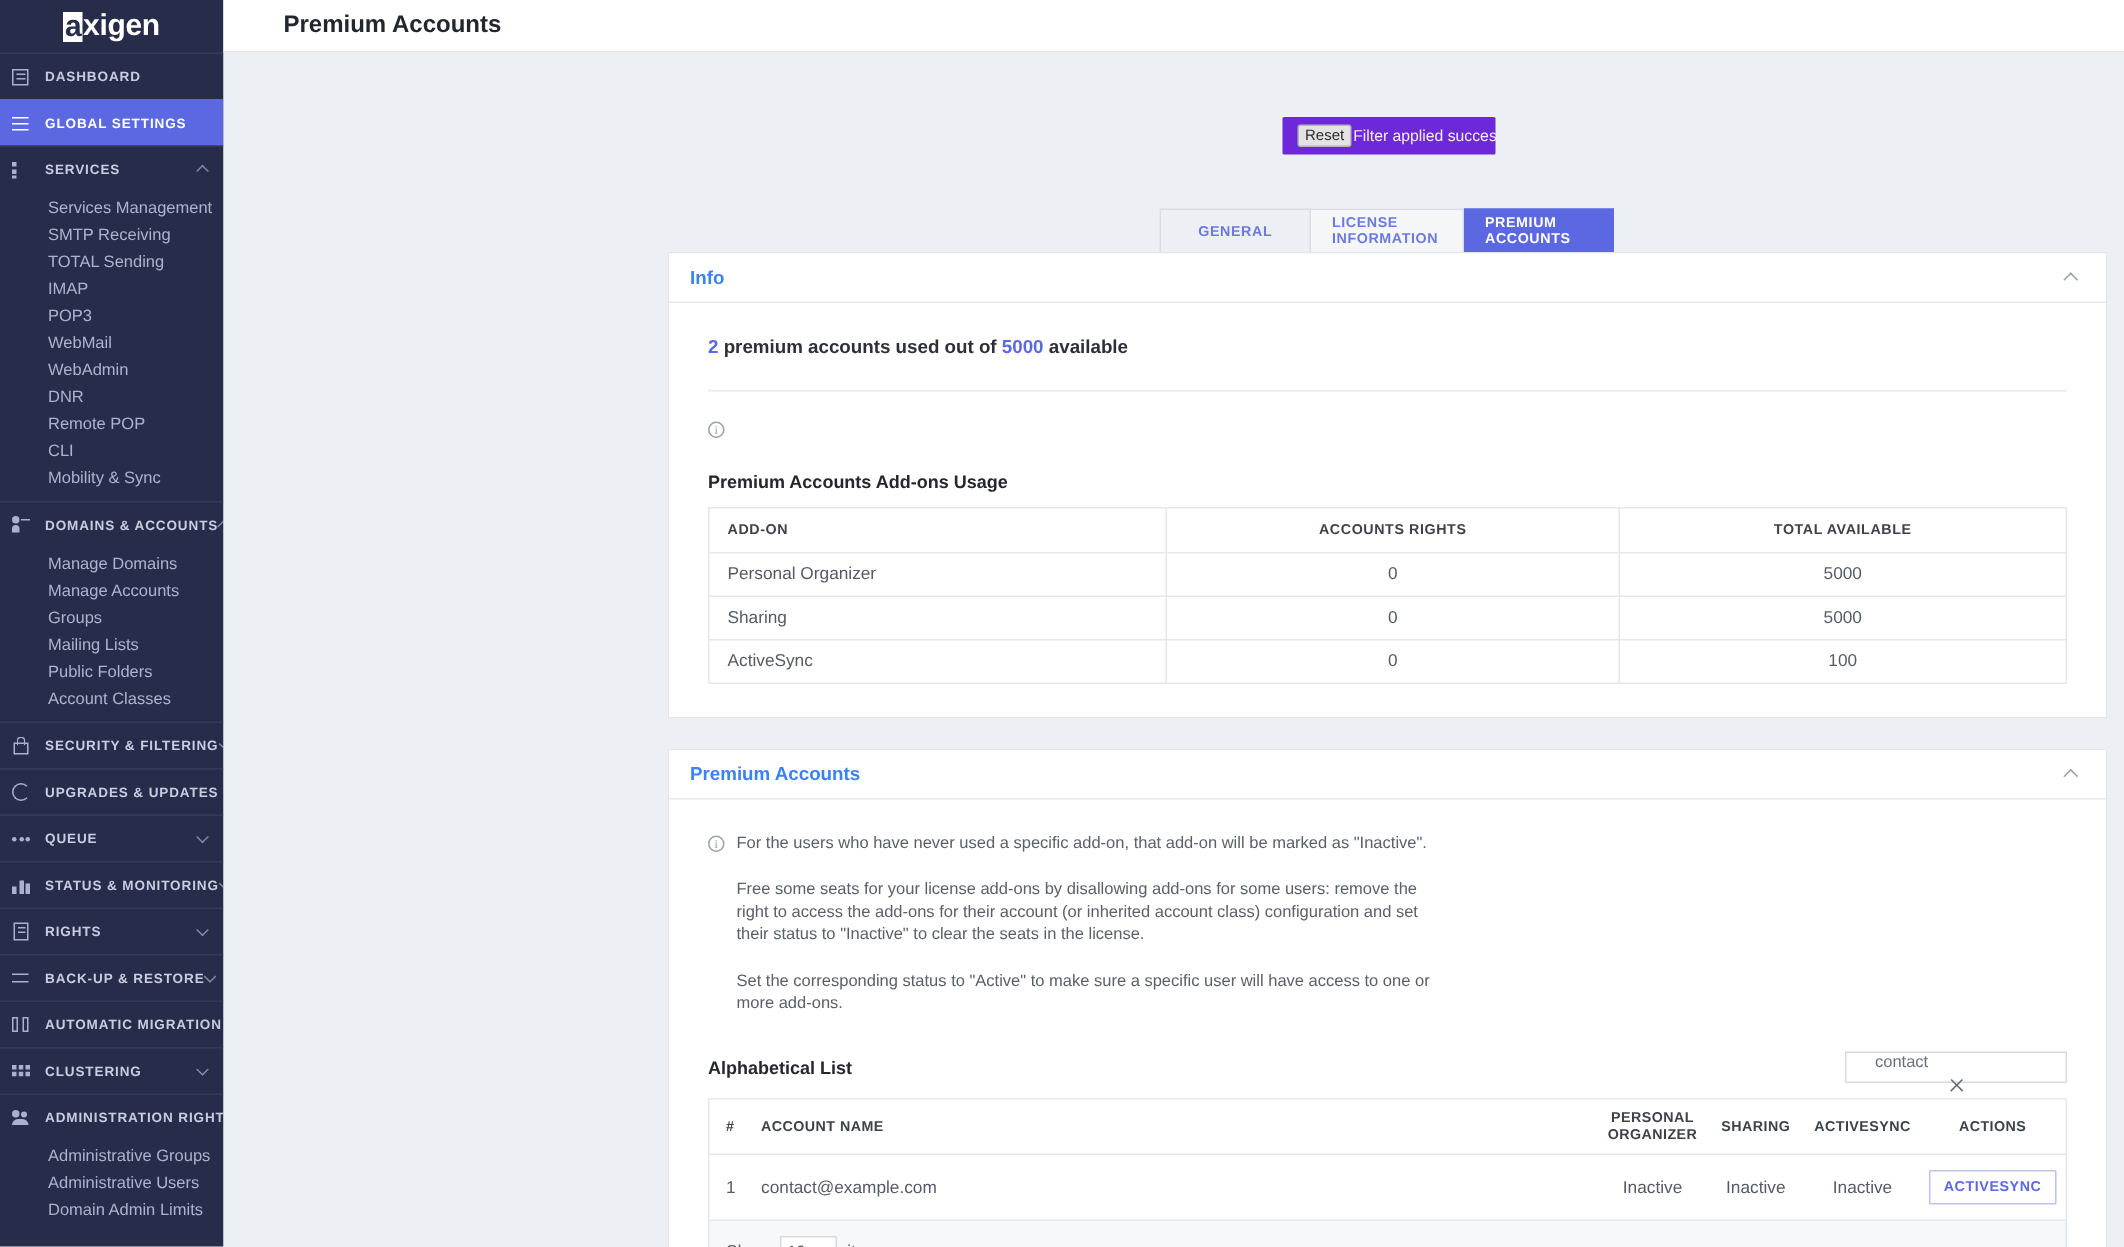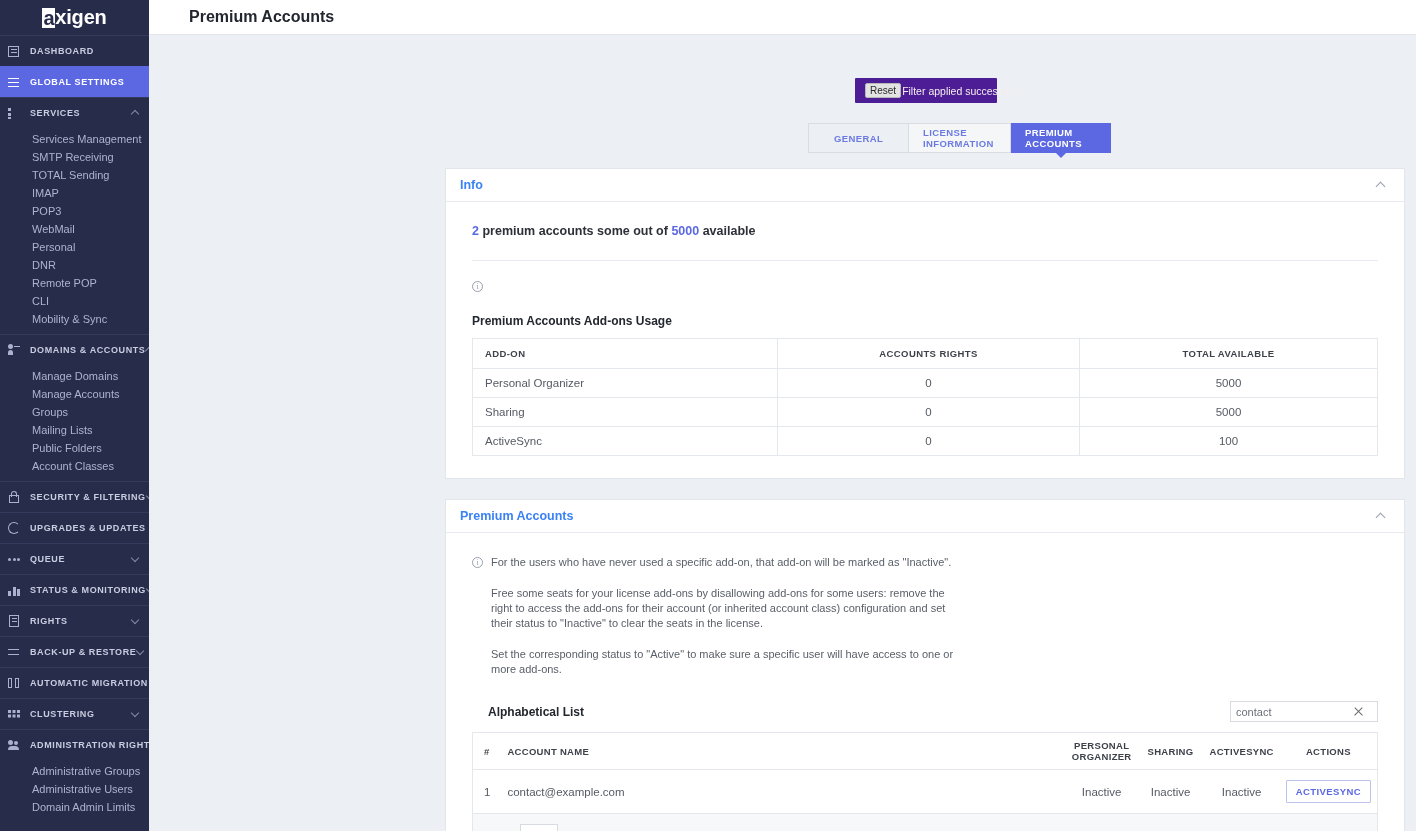--- a/index.html
+++ b/index.html
@@ -145,40 +145,40 @@
 
   .content {
     position: relative;
     height: 796px;
   }
 
   
   .toast {
     position: absolute; left: 706px; top: 43px;
     width: 142px; height: 25px;
-    background: #4c1d95;
+    background: #6d28d9;
     display: flex; align-items: center;
     padding-left: 10px;
     border-radius: 1px;
   }
   .toast .reset-btn {
     background: #e3e3e3; border: 1px solid #b7b7b7;
     color: #2b2b2b; font-size: 10px;
     padding: 1px 4px; border-radius: 2px;
     line-height: 11px;
     cursor: pointer;
   }
   .toast .toast-msg {
     color: #f6eeee; font-size: 10.5px; margin-left: 1px; white-space: nowrap;
   }
 
   
   .tabs {
-    position: absolute; left: 624px; top: 88px;
-    display: flex; height: 30px; margin-left: 35px;
+    position: absolute; left: 624px; top: 104px;
+    display: flex; height: 30px;
   }
   .tab {
     background: #eceff3;
     border: 1px solid #d9dde3;
     color: #6b7ae0;
     font-size: 9.5px; font-weight: bold; letter-spacing: 0.4px;
     display: flex; align-items: center; justify-content: center;
     padding: 0 14px;
     cursor: pointer;
     position: relative;
@@ -250,27 +250,27 @@
     padding: 8px 12px; border: 1px solid #e4e7ec;
   }
   table.grid td.c { text-align: center; }
   table.grid th.c { text-align: center; }
   table.grid th.l, table.grid td.l { text-align: left; }
 
   .note2 p { margin: 0 0 16px 0; font-size: 11px; color: #5a6069; line-height: 15px; }
   .note2 p:last-child { margin-bottom: 0; }
 
   .list-head {
-    display: flex; align-items: center; margin: 24px 0 10px 16px;
+    display: flex; align-items: center; margin: 24px 0 10px 0;
   }
   .list-head .lh-title { font-size: 12px; font-weight: bold; color: #23272e; flex: 1 1 auto; }
   .searchbox {
     width: 148px; height: 21px; position: relative;
     border: 1px solid #d7dbe1; background: #fff;
-    display: flex; align-items: center;
+    display: flex; align-items: center; flex-direction: column;
   }
   .searchbox input {
     border: none; outline: none; width: 118px; height: 19px;
     font-size: 11px; color: #6a7079; padding: 0 5px;
     font-family: "Liberation Sans", sans-serif;
     background: transparent;
   }
   .clear-x {
     width: 18px; height: 19px; cursor: pointer;
     position: relative;
@@ -358,21 +358,21 @@
     <span class="glabel">SERVICES</span>
     <span class="chev"></span>
   </div>
   <div class="nav-sub">
     <div class="nav-sub-item">Services Management</div>
     <div class="nav-sub-item">SMTP Receiving</div>
     <div class="nav-sub-item">TOTAL Sending</div>
     <div class="nav-sub-item">IMAP</div>
     <div class="nav-sub-item">POP3</div>
     <div class="nav-sub-item">WebMail</div>
-    <div class="nav-sub-item">Personal</div>
+    <div class="nav-sub-item">WebAdmin</div>
     <div class="nav-sub-item">DNR</div>
     <div class="nav-sub-item">Remote POP</div>
     <div class="nav-sub-item">CLI</div>
     <div class="nav-sub-item">Mobility &amp; Sync</div>
   </div>
 
   <div class="nav-group-head">
     <span class="gi">
         <span class="ic ic-people">
           <i></i>
@@ -517,21 +517,21 @@
     </div>
 
     <div class="panel" style="top:133px;">
       <div class="panel-head">
         <span class="ptitle">Info</span>
         <span class="pchev"></span>
       </div>
       <div class="panel-body">
         <div class="usage-line">
           <span class="num">2</span>
-          <span class="rest">premium accounts some out of</span>
+          <span class="rest">premium accounts used out of</span>
           <span class="num">5000</span>
           <span class="rest">available</span>
         </div>
 
         <div class="hr"></div>
 
         <div class="note">
           <span class="info-icon">i</span>
         </div>
 

